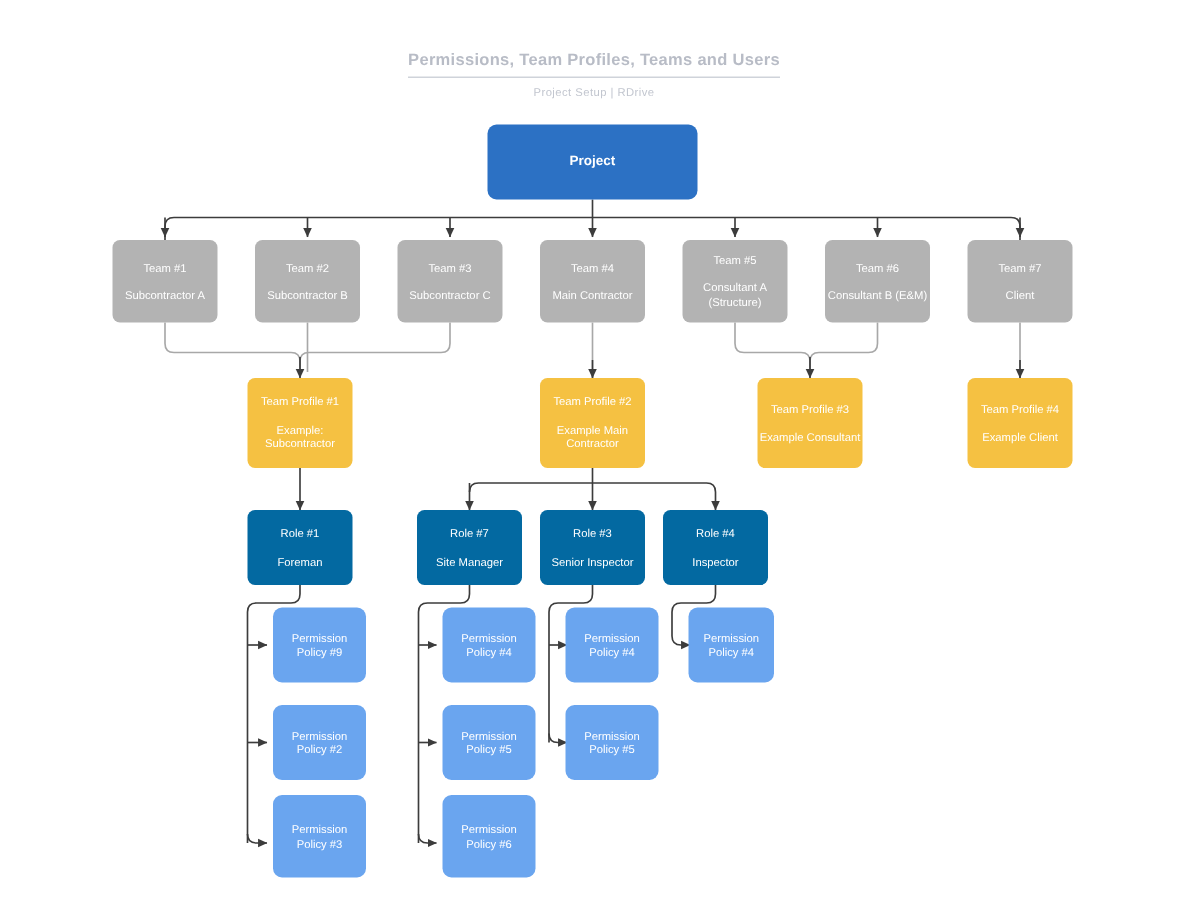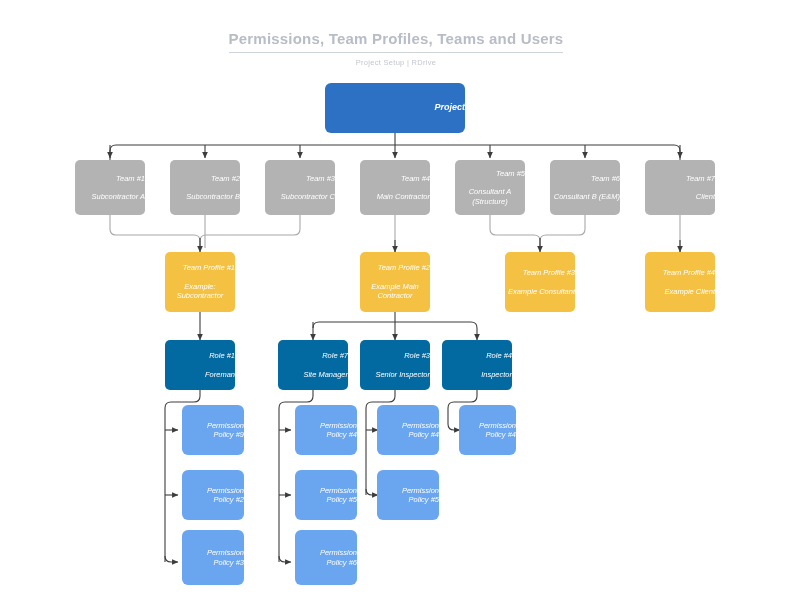--- a/index.html
+++ b/index.html
@@ -8,29 +8,29 @@
     background:#ffffff;
     font-family:"Liberation Sans", sans-serif;
     overflow:hidden;
     position:relative;
   }
   #canvas{position:absolute;left:0;top:0;width:792px;height:612px;}
   svg.wires{position:absolute;left:0;top:0;width:792px;height:612px;pointer-events:none;}
 
   .header{position:absolute;left:0;top:30px;width:792px;text-align:center;}
   .title{
-    font-size:15px;font-weight:bold;color:#b8bcc6;letter-spacing:.2px;
+    font-size:11px;font-weight:bold;color:#b8bcc6;letter-spacing:.2px;
     display:inline-block;padding-bottom:5px;border-bottom:1px solid #cfd3da;
   }
   .subtitle{margin-top:5px;font-size:7.5px;color:#c2c6cf;letter-spacing:.3px;}
 
   .node{
     position:absolute;box-sizing:border-box;
-    display:flex;flex-direction:column;align-items:flex-end;justify-content:center;
-    text-align:center;color:#ffffff;font-style:italic;
+    display:flex;flex-direction:column;align-items:center;justify-content:center;
+    text-align:center;color:#ffffff;
     border-radius:5px;line-height:1.25;
   }
   .node .l1{font-size:7.5px;}
   .node .l2{font-size:7.5px;margin-top:9px;}
 
   .n-project{background:#2c71c4;border-radius:6px;}
   .n-project .l1{font-size:9px;font-weight:bold;}
   .n-team{background:#b3b3b3;}
   .n-profile{background:#f5c142;}
   .n-role{background:#0369a1;}

